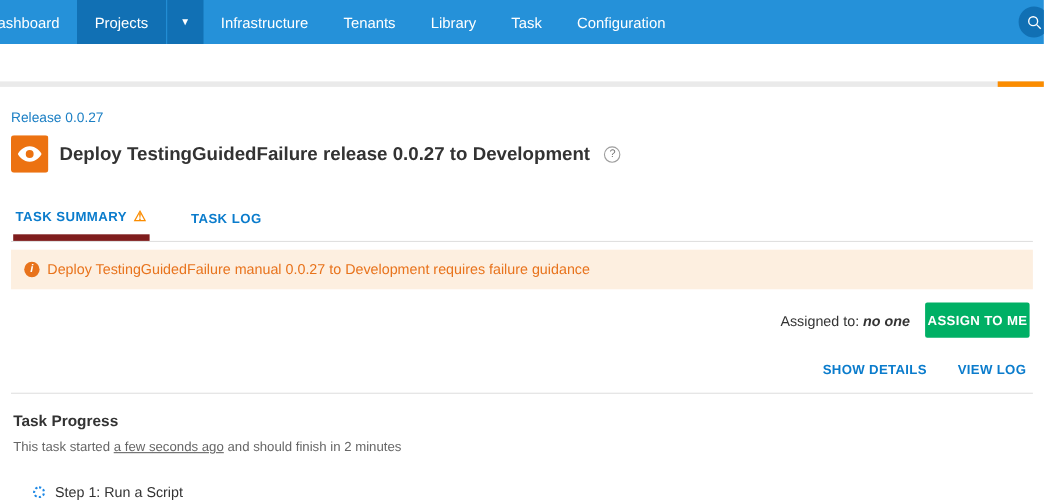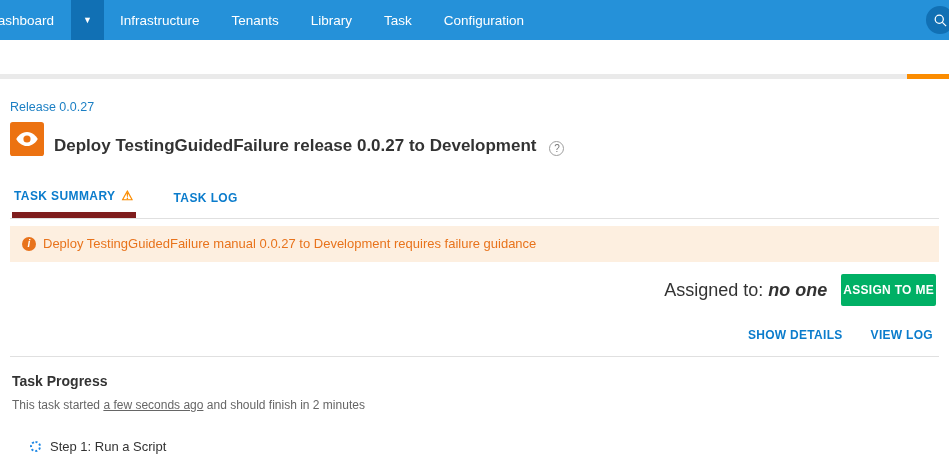--- a/index.html
+++ b/index.html
@@ -20,21 +20,21 @@
     position: absolute; right: -5px; top: 6px; width: 28px; height: 28px; border-radius: 50%;
     background: #1170b4; display: flex; align-items: center; justify-content: center; cursor: pointer;
   }
   
   .loadbar { margin-top: 34px; height: 5px; background: #eaeaea; position: relative; }
   .loadbar-fill { position: absolute; right: 0; top: 0; height: 100%; width: 42px; background: #fb8c00; }
 
   .content { padding: 0 10px; }
   .release-link { display: inline-block; margin-top: 21px; color: #1b7fc4; font-size: 12.5px; text-decoration: none; }
 
-  .title-row { display: flex; align-items: flex-end; gap: 10px; margin-top: 7px; }
+  .title-row { display: flex; align-items: center; gap: 10px; margin-top: 7px; }
   .task-icon { width: 34px; height: 34px; flex: 0 0 auto; }
   .page-title { font-size: 17px; color: #333; }
   .help-icon {
     width: 15px; height: 15px; border: 1px solid #9e9e9e; border-radius: 50%;
     color: #757575; font-size: 10px; display: flex; align-items: center; justify-content: center; margin-left: 3px;
   }
 
   .tabs { display: flex; gap: 36px; margin-top: 22px; border-bottom: 1px solid #e0e0e0; padding-left: 2px; }
   .tab {
     font-size: 12px; font-weight: bold; letter-spacing: 0.4px; color: #0b7ccc;
@@ -45,21 +45,21 @@
 
   .alert { background: #fdefe0; margin-top: 7px; padding: 10px 12px 11px; }
   .alert-title { color: #e8731c; font-size: 13px; display: flex; align-items: center; gap: 7px; }
   .info-icon {
     width: 14px; height: 14px; border-radius: 50%; background: #e8731c; color: #fff;
     font-size: 10px; font-weight: bold; font-style: italic; display: inline-flex; align-items: center; justify-content: center; flex: 0 0 auto;
   }
   .alert-body { color: #424242; font-size: 13px; margin-top: 7px; padding-left: 1px; }
 
   .assign-row { display: flex; justify-content: flex-end; align-items: center; gap: 14px; margin-top: 12px; padding-right: 3px; }
-  .assigned-label { font-size: 18px; color: #333; }
+  .assigned-label { font-size: 13px; color: #333; }
   .assigned-value { font-weight: bold; font-style: italic; }
   .assign-btn {
     background: #00b065; color: #fff; border: none; font-family: "Liberation Sans", sans-serif;
     font-size: 12px; font-weight: bold; letter-spacing: 0.3px; padding: 9px 2px; border-radius: 2px; cursor: pointer;
   }
   .links-row {
     display: flex; justify-content: flex-end; gap: 28px; margin-top: 22px;
     padding: 0 6px 14px 0; border-bottom: 1px solid #e0e0e0;
   }
   .text-link { color: #0b7ccc; font-size: 12px; font-weight: bold; letter-spacing: 0.3px; text-decoration: none; cursor: pointer; }
@@ -71,20 +71,21 @@
   .steps { margin-top: 27px; padding-left: 20px; }
   .step { display: flex; align-items: center; gap: 9px; font-size: 13px; color: #333; }
   .spinner { width: 11px; height: 11px; border: 2px dotted #1e88e5; border-radius: 50%; flex: 0 0 auto; }
 </style>
 </head>
 <body>
 
 <header class="topnav">
   <nav class="nav-items">
     <a class="nav-item">Dashboard</a>
+    <a class="nav-item active">Projects</a>
     <span class="caret-btn">▼</span>
     <a class="nav-item">Infrastructure</a>
     <a class="nav-item">Tenants</a>
     <a class="nav-item">Library</a>
     <a class="nav-item">Task</a>
     <a class="nav-item">Configuration</a>
   </nav>
   <div class="search-btn">
     <svg width="15" height="15" viewBox="0 0 24 24">
       <circle cx="10" cy="10" r="6.5" fill="none" stroke="#ffffff" stroke-width="2"></circle>

